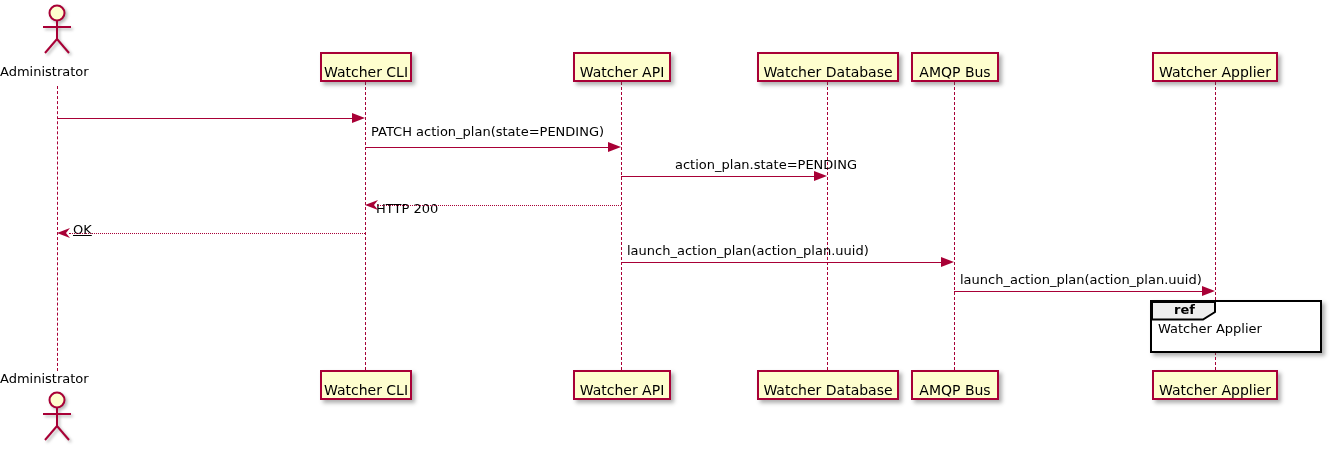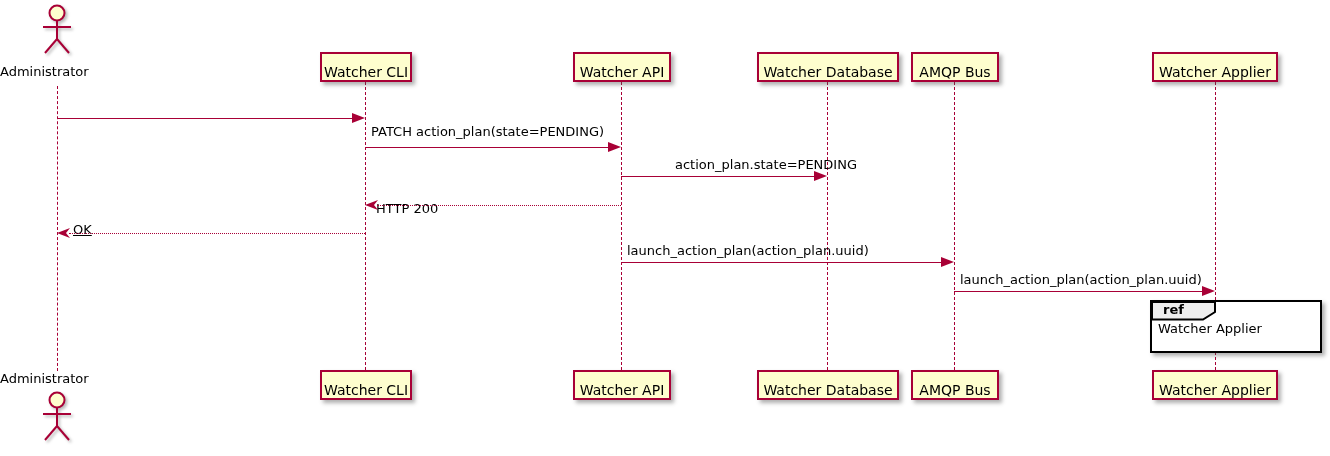--- a/index.html
+++ b/index.html
@@ -42,21 +42,21 @@
   .ref-box{
     position:absolute;
     left:1150px;top:300px;width:168px;height:49px;
     background:#ffffff;
     border:2px solid #000000;
     box-shadow:3px 3px 4px rgba(80,80,80,0.45);
     z-index:4;
   }
   .ref-tag-shape{position:absolute;left:-1px;top:-1px;}
   .ref-tag-label{
-    position:absolute;left:11px;top:0px;
+    position:absolute;left:22px;top:0px;
     font-size:13px;font-weight:bold;z-index:5;
   }
   .ref-text{
     position:absolute;left:6px;top:19px;
     font-size:13px;line-height:16px;white-space:nowrap;
   }
 </style>
 </head>
 <body>
 

